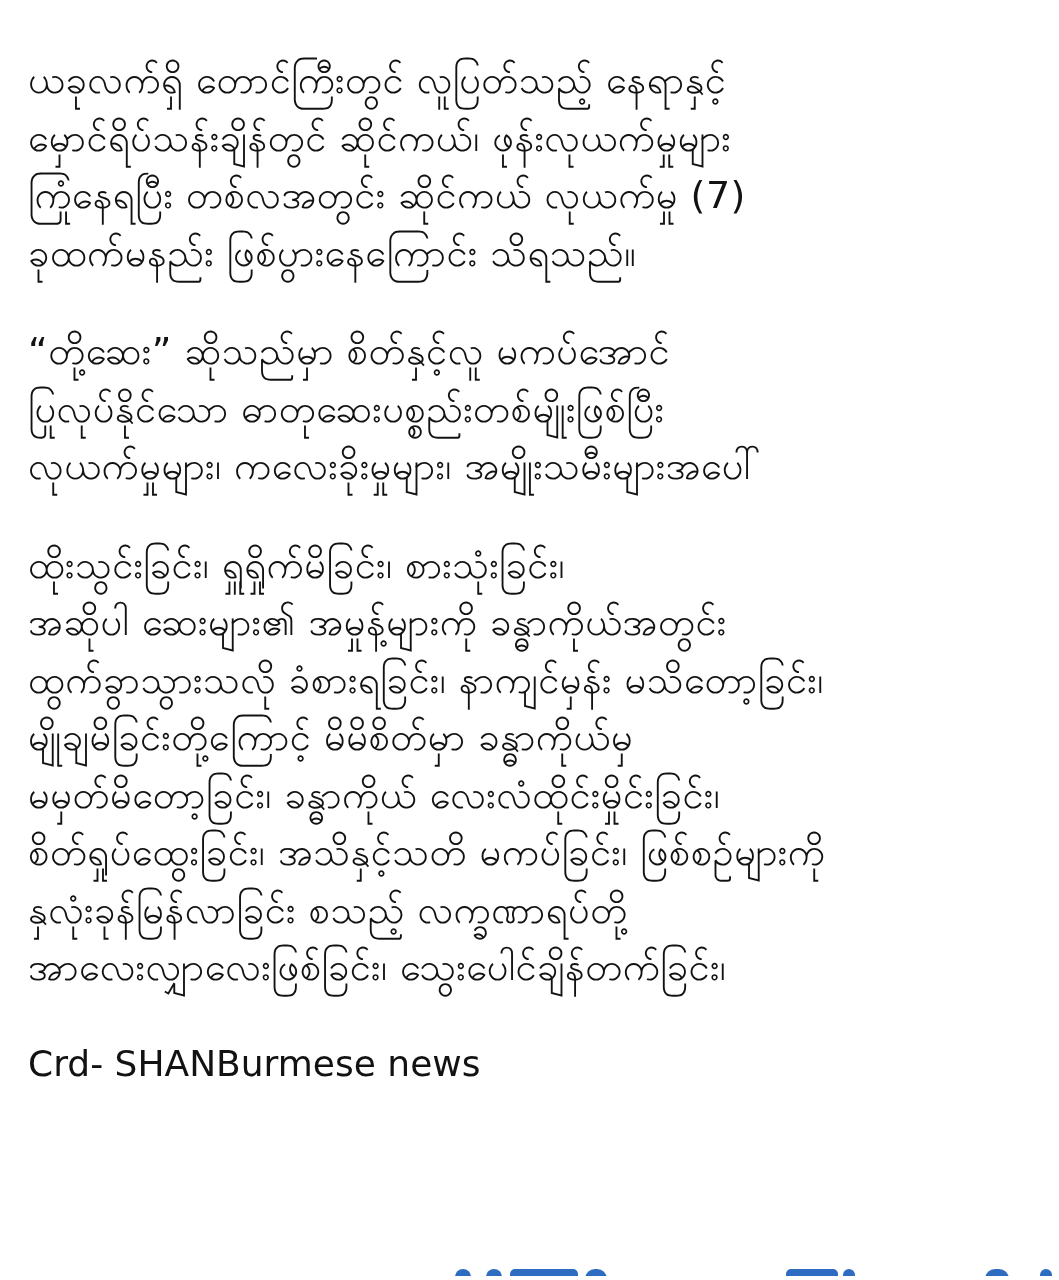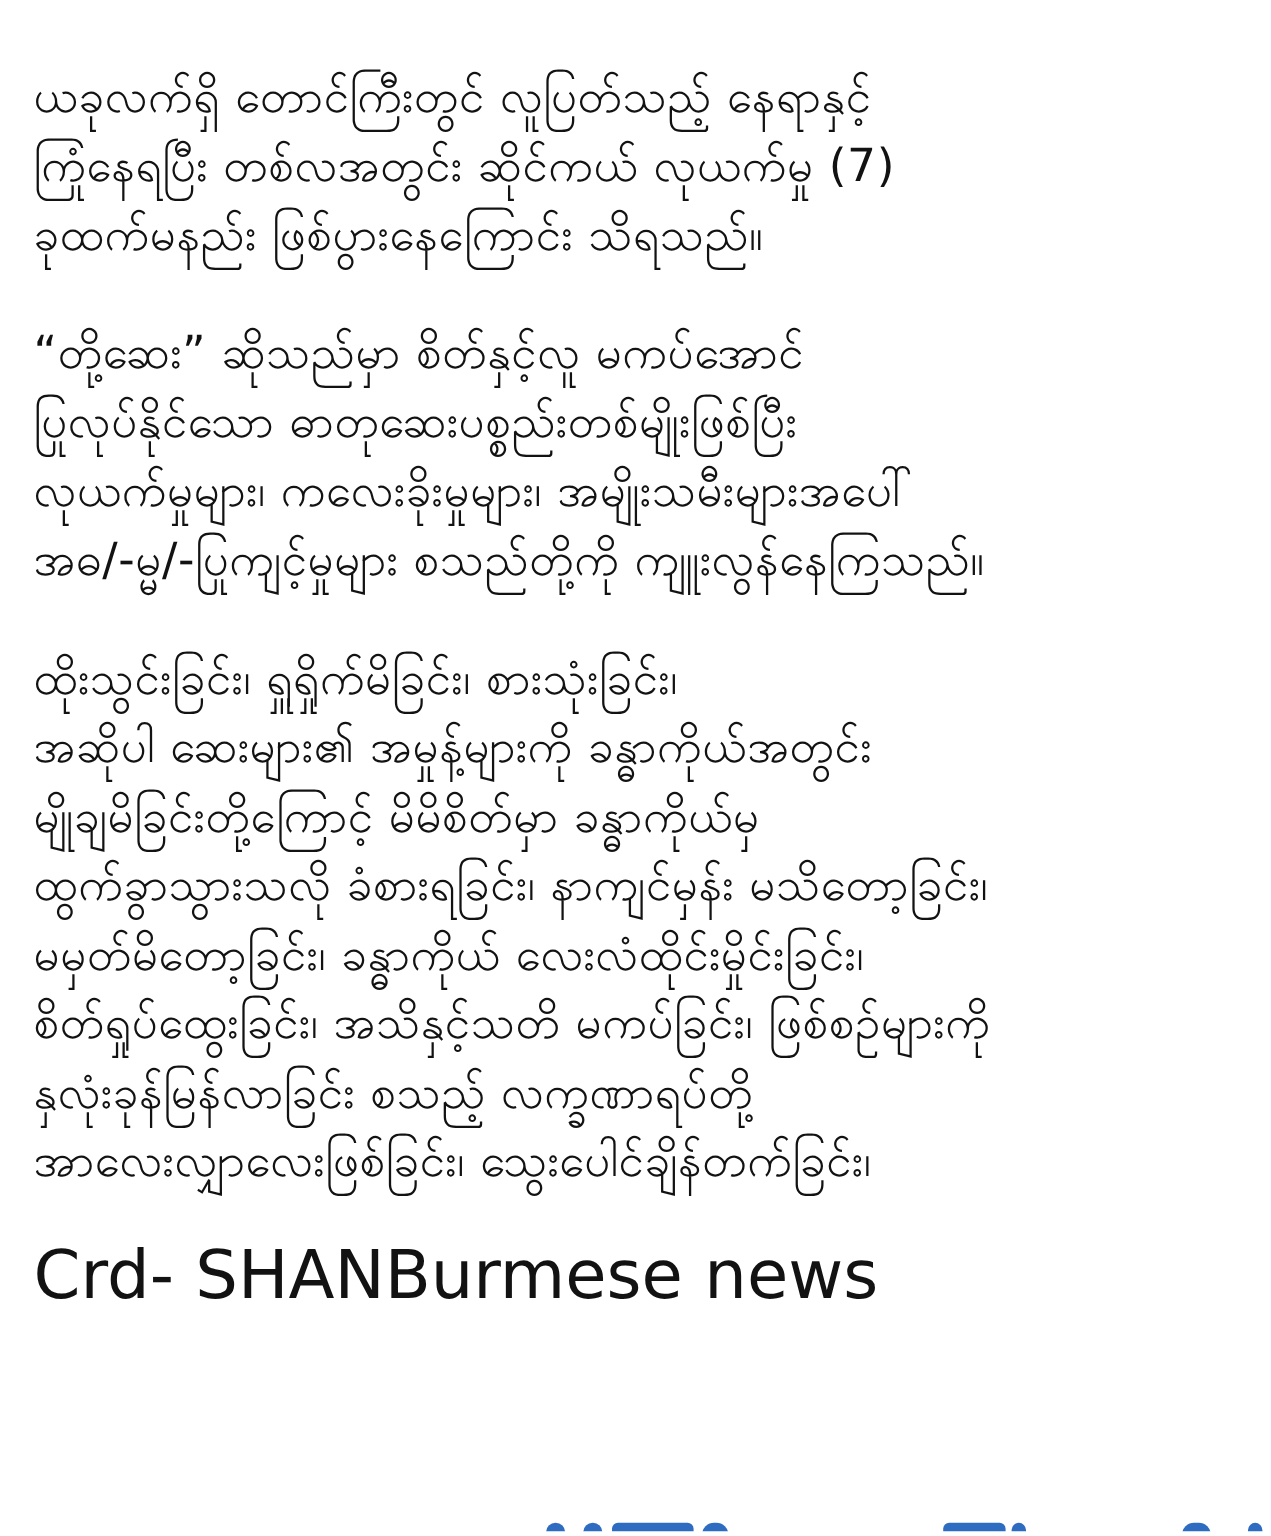--- a/index.html
+++ b/index.html
@@ -27,21 +27,21 @@
   .ln{
     display:block;
     font-size:38px;
     line-height:57.5px;
     white-space:nowrap;
     letter-spacing:0.5px;
     color:var(--text);
   }
   .credit{
     margin-top:20px;
-    font-size:56px;
+    font-size:36px;
     line-height:52px;
     color:var(--text);
     white-space:nowrap;
   }
   .clipped-link-row{
     position:absolute;left:0;top:1269px;width:1059px;height:11px;
   }
   .frag{
     position:absolute;top:0;height:14px;
     background:var(--link-blue);
@@ -50,36 +50,36 @@
   .frag.bar{border-radius:5px 5px 0 0;}
 </style>
 </head>
 <body>
 
 <div class="page">
   <div class="content">
 
     <p class="burmese">
       <span class="ln">ယခုလက်ရှိ တောင်ကြီးတွင် လူပြတ်သည့် နေရာနှင့်</span>
+      <span class="ln">မှောင်ရိပ်သန်းချိန်တွင် ဆိုင်ကယ်၊ ဖုန်းလုယက်မှုများ</span>
       <span class="ln">ကြုံနေရပြီး တစ်လအတွင်း ဆိုင်ကယ် လုယက်မှု (7)</span>
       <span class="ln">ခုထက်မနည်း ဖြစ်ပွားနေကြောင်း သိရသည်။</span>
     </p>
 
     <p class="burmese">
       <span class="ln">“တို့ဆေး” ဆိုသည်မှာ စိတ်နှင့်လူ မကပ်အောင်</span>
       <span class="ln">ပြုလုပ်နိုင်သော ဓာတုဆေးပစ္စည်းတစ်မျိုးဖြစ်ပြီး</span>
       <span class="ln">လုယက်မှုများ၊ ကလေးခိုးမှုများ၊ အမျိုးသမီးများအပေါ်</span>
-      <span class="ln">အဓ/-မ္မ/-ပြုကျင့်မှုများ စသည်တို့ကို ကျူးလွန်နေကြသည်။</span>
     </p>
 
     <p class="burmese">
       <span class="ln">ထိုးသွင်းခြင်း၊ ရှူရှိုက်မိခြင်း၊ စားသုံးခြင်း၊</span>
       <span class="ln">အဆိုပါ ဆေးများ၏ အမှုန့်များကို ခန္ဓာကိုယ်အတွင်း</span>
+      <span class="ln">ထွက်ခွာသွားသလို ခံစားရခြင်း၊ နာကျင်မှန်း မသိတော့ခြင်း၊</span>
       <span class="ln">မျိုချမိခြင်းတို့ကြောင့် မိမိစိတ်မှာ ခန္ဓာကိုယ်မှ</span>
-      <span class="ln">ထွက်ခွာသွားသလို ခံစားရခြင်း၊ နာကျင်မှန်း မသိတော့ခြင်း၊</span>
       <span class="ln">မမှတ်မိတော့ခြင်း၊ ခန္ဓာကိုယ် လေးလံထိုင်းမှိုင်းခြင်း၊</span>
       <span class="ln">စိတ်ရှုပ်ထွေးခြင်း၊ အသိနှင့်သတိ မကပ်ခြင်း၊ ဖြစ်စဉ်များကို</span>
       <span class="ln">နှလုံးခုန်မြန်လာခြင်း စသည့် လက္ခဏာရပ်တို့</span>
       <span class="ln">အာလေးလျှာလေးဖြစ်ခြင်း၊ သွေးပေါင်ချိန်တက်ခြင်း၊</span>
     </p>
 
     <div class="credit">Crd- SHANBurmese news</div>
   </div>
 
   <div class="clipped-link-row">

